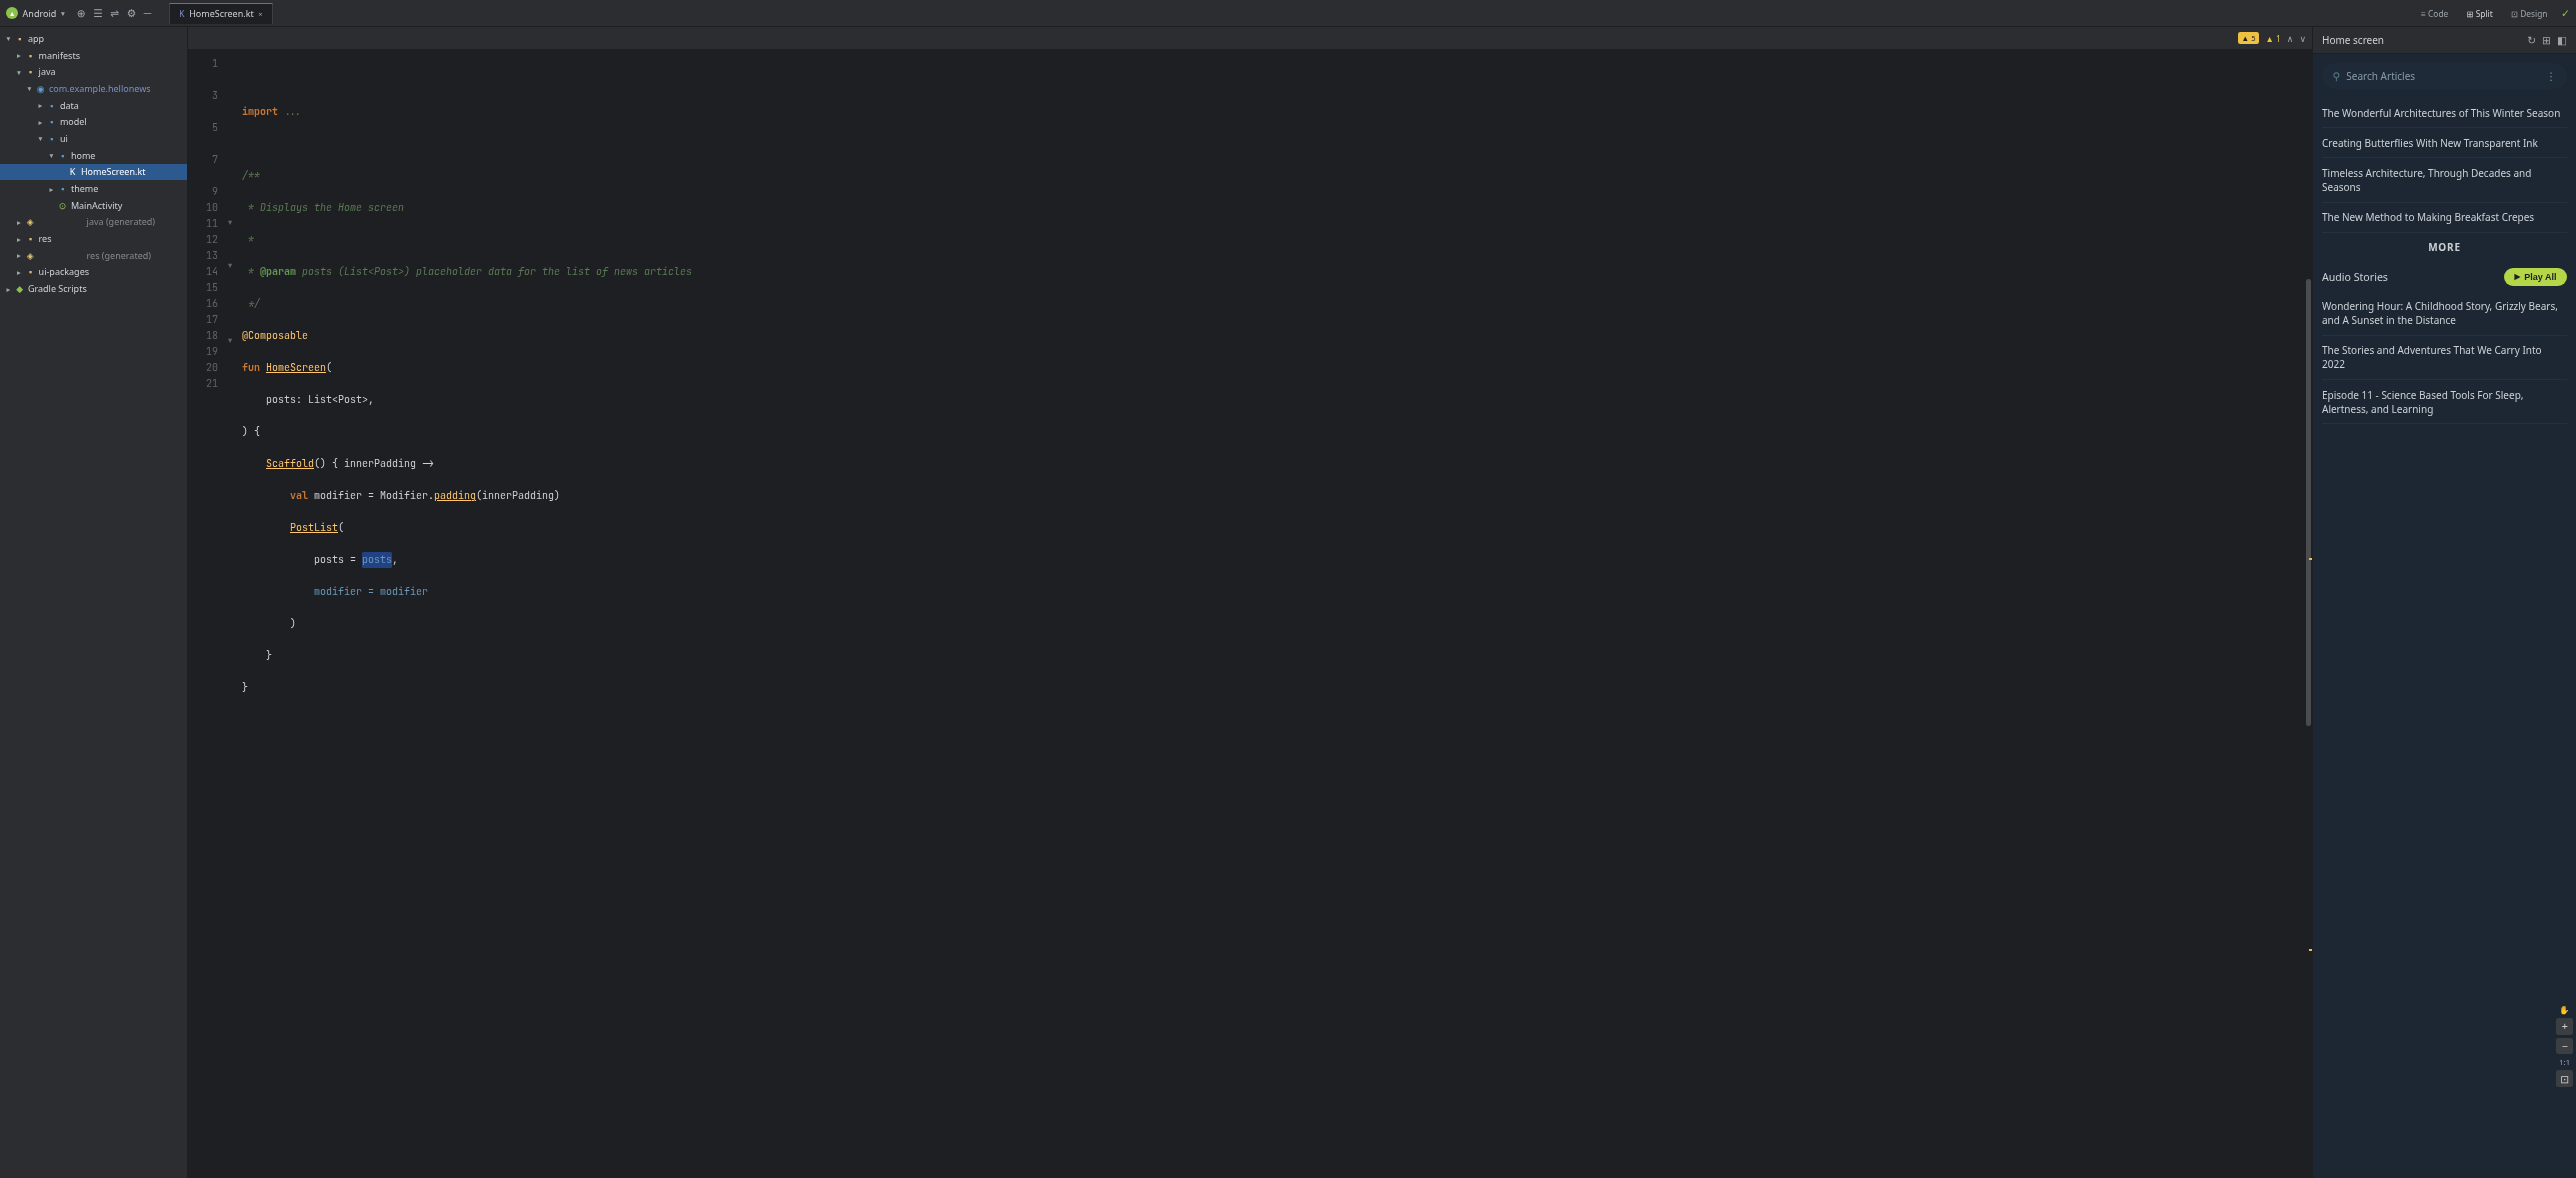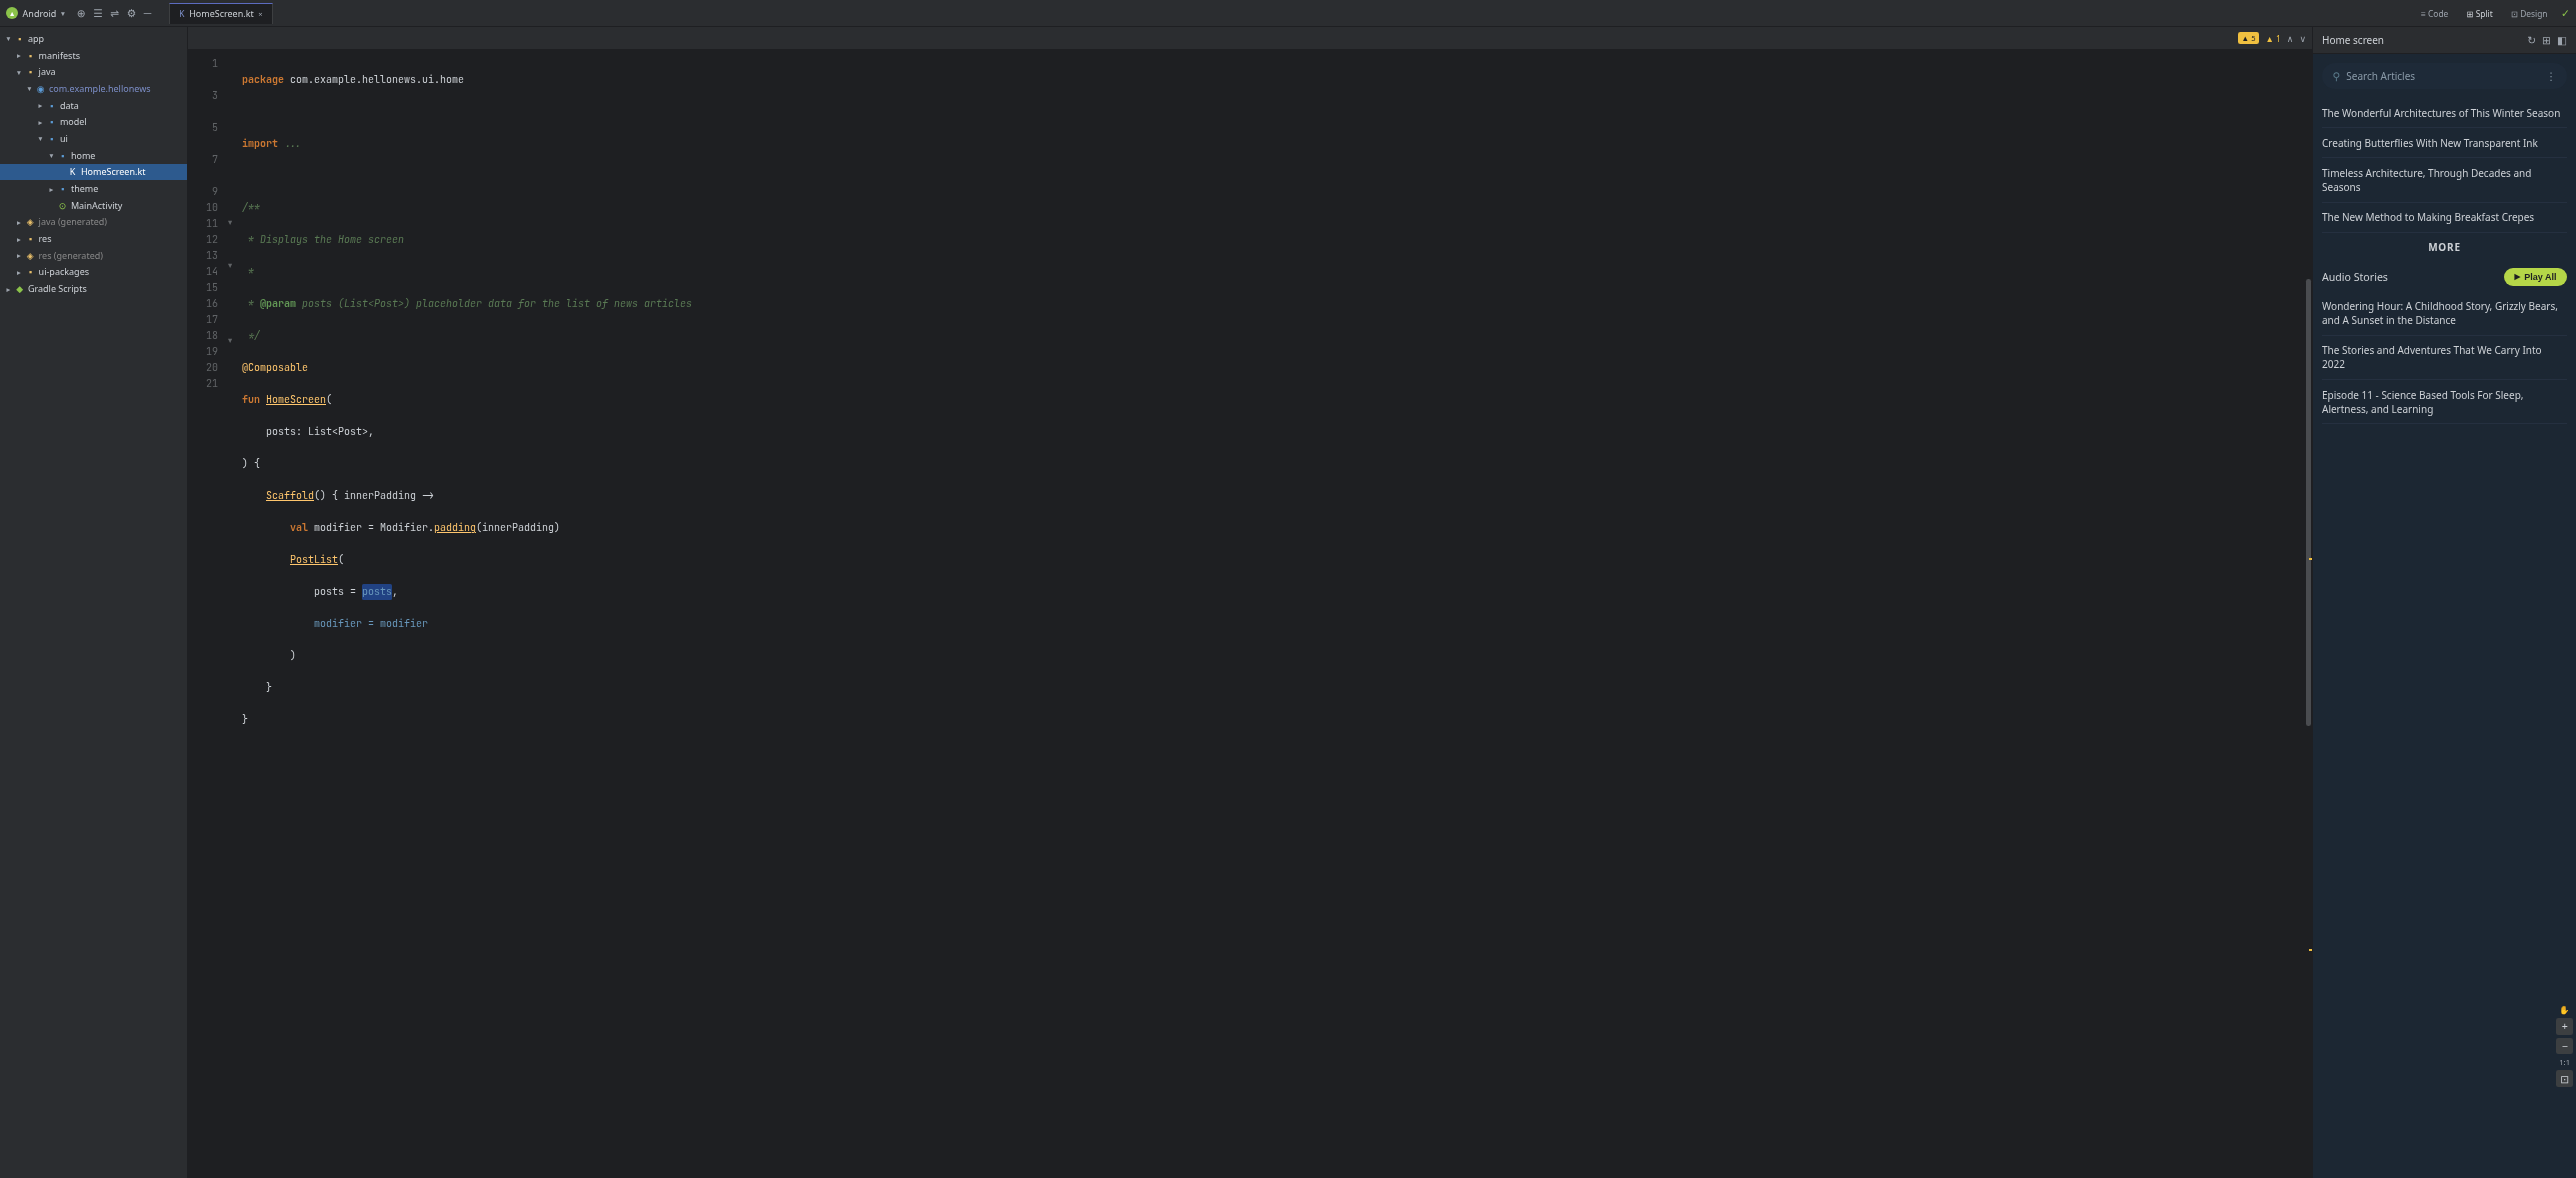--- a/index.html
+++ b/index.html
@@ -111,21 +111,21 @@
       white-space: nowrap;
       height: 16.7px;
     }
     .tree-item.selected { background: #2d5a8e; }
     .tree-item.selected span { color: #fff; }
 
     .tree-arrow { width: 10.6px; text-align: center; color: #9da4ad; font-size: 7.6px; flex-shrink: 0; }
     .tree-icon { width: 12px; text-align: center; margin-right: 2.3px; font-size: 9px; flex-shrink: 0; }
     .tree-label { color: #cdd1d6; font-size: 9px; }
     .tree-label.blue { color: #7c8ec7; }
-    .tree-label.muted { color: #888; }
+    .tree-label.muted { color: #888; margin-left: 48px; }
 
     .folder-icon { color: #e8bf6a; }
     .folder-icon-blue { color: #5c9bd6; }
     .package-icon { color: #5c9bd6; }
     .kt-icon { color: #7c8ec7; }
     .gradle-icon { color: #8bc34a; }
     .activity-icon { color: #8bc34a; }
 
     
     .editor-area {
@@ -530,21 +530,20 @@
       <div style="width:12px;flex-shrink:0;">
         <div style="height:calc(1.6em * 10)"></div>
         <div style="color:#606366;font-size:8.4px;text-align:center;">▾</div>
         <div style="height:calc(1.6em * 2)"></div>
         <div style="color:#606366;font-size:8.4px;text-align:center;">▾</div>
         <div style="height:calc(1.6em * 4)"></div>
         <div style="color:#606366;font-size:8.4px;text-align:center;">▾</div>
       </div>
 
       <div class="code-content">
-<div class="code-line"><span class="kw-orange">package</span><span class="pkg-white"> com.example.hellonews.ui.home</span></div>
 <div class="code-line"><span>&nbsp;</span></div>
 <div class="code-line"><span class="kw-orange">import</span><span class="comment"> ...</span></div>
 <div class="code-line"><span>&nbsp;</span></div>
 <div class="code-line"><span class="comment">/**</span></div>
 <div class="code-line"><span class="comment"> * Displays the Home screen</span></div>
 <div class="code-line"><span class="comment"> *</span></div>
 <div class="code-line"><span class="comment"> * </span><span class="param-tag">@param</span><span class="comment"> posts (List&lt;Post&gt;) placeholder data for the list of news articles</span></div>
 <div class="code-line"><span class="comment"> */</span></div>
 <div class="code-line"><span class="kw-yellow">@Composable</span></div>
 <div class="code-line"><span class="kw-orange">fun</span><span class="pkg-white"> </span><span class="fn-yellow">HomeScreen</span><span class="pkg-white">(</span></div>

